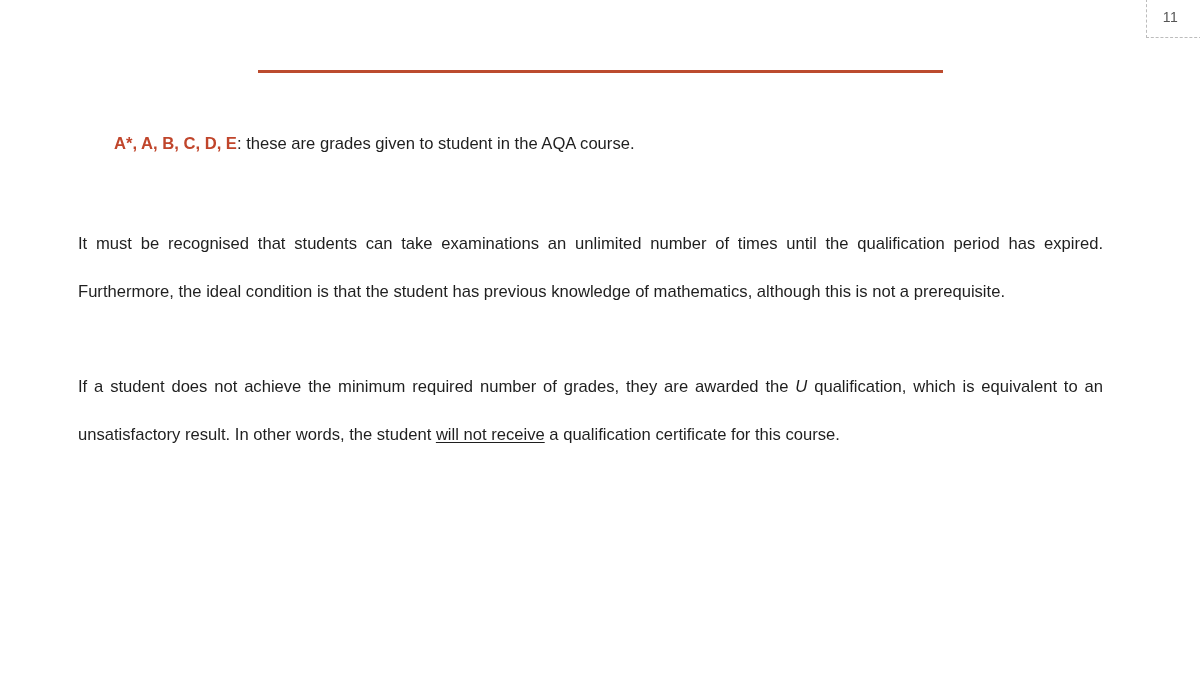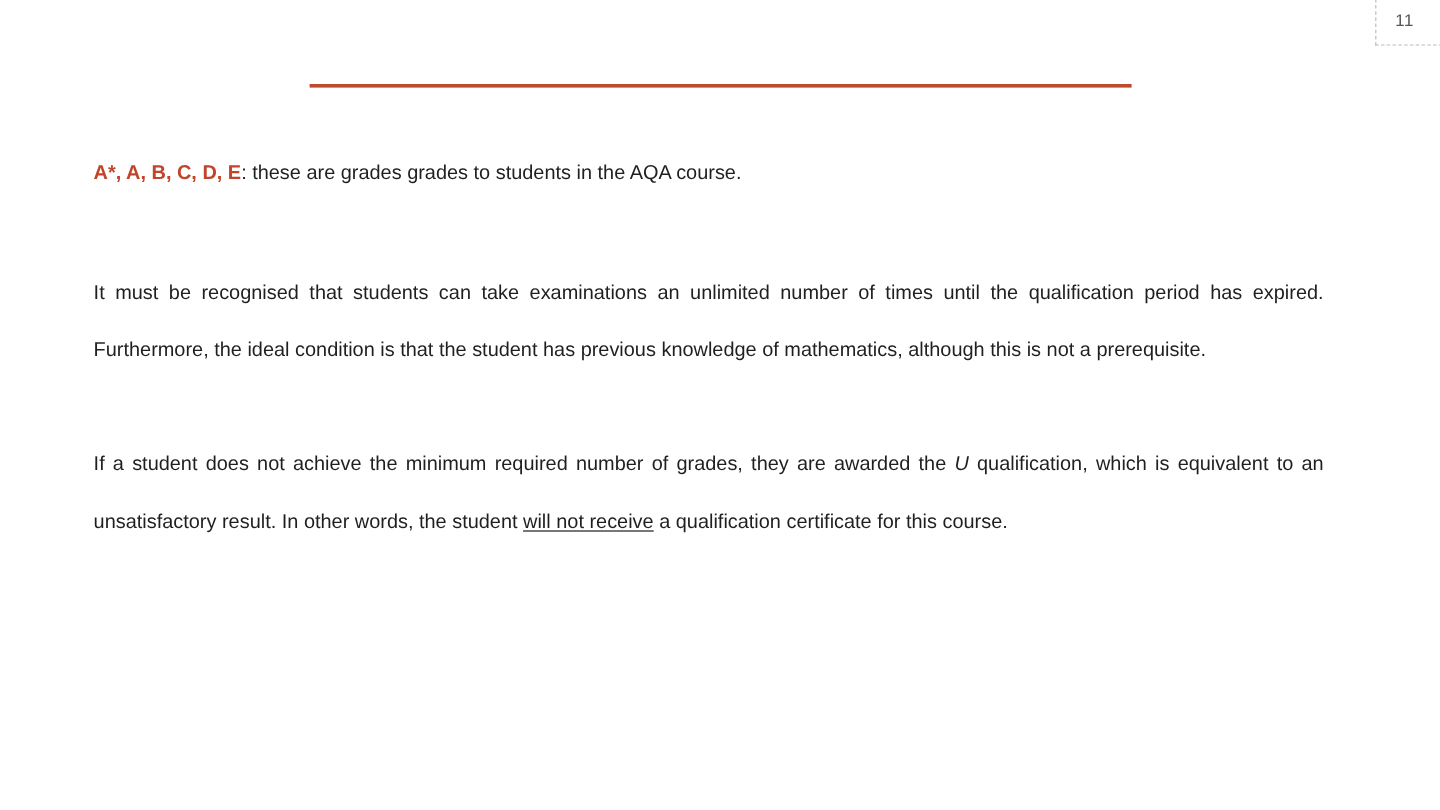--- a/index.html
+++ b/index.html
@@ -90,20 +90,21 @@
   }
   p.para.block {
     margin-bottom: 47px;
   }
   p.para:last-child {
     margin-bottom: 0;
   }
   .grades {
     color: #c0452b;
     font-weight: 700;
+    margin-left: 36px;
   }
   .ital {
     font-style: italic;
   }
   .uline {
     text-decoration: underline;
     text-underline-offset: 2px;
   }
 </style>
 </head>
@@ -112,20 +113,20 @@
 <div class="slide">
 
   <div class="page-badge">
     <div class="num">11</div>
   </div>
 
   <div class="title-rule"></div>
 
   <div class="body-area">
 
-    <p class="para lead"><span class="grades">A*, A, B, C, D, E</span><span>: these are grades grades to students in the AQA course.</span></p>
+    <p class="para lead"><span class="grades">A*, A, B, C, D, E</span><span>: these are grades given to student in the AQA course.</span></p>
 
     <p class="para block">It must be recognised that students can take examinations an unlimited number of times until the qualification period has expired. Furthermore, the ideal condition is that the student has previous knowledge of mathematics, although this is not a prerequisite.</p>
 
     <p class="para block"><span>If a student does not achieve the minimum required number of grades, they are awarded the </span><span class="ital">U</span><span> qualification, which is equivalent to an unsatisfactory result. In other words, the student </span><span class="uline">will not receive</span><span> a qualification certificate for this course.</span></p>
 
   </div>
 </div>
 
 </body></html>

